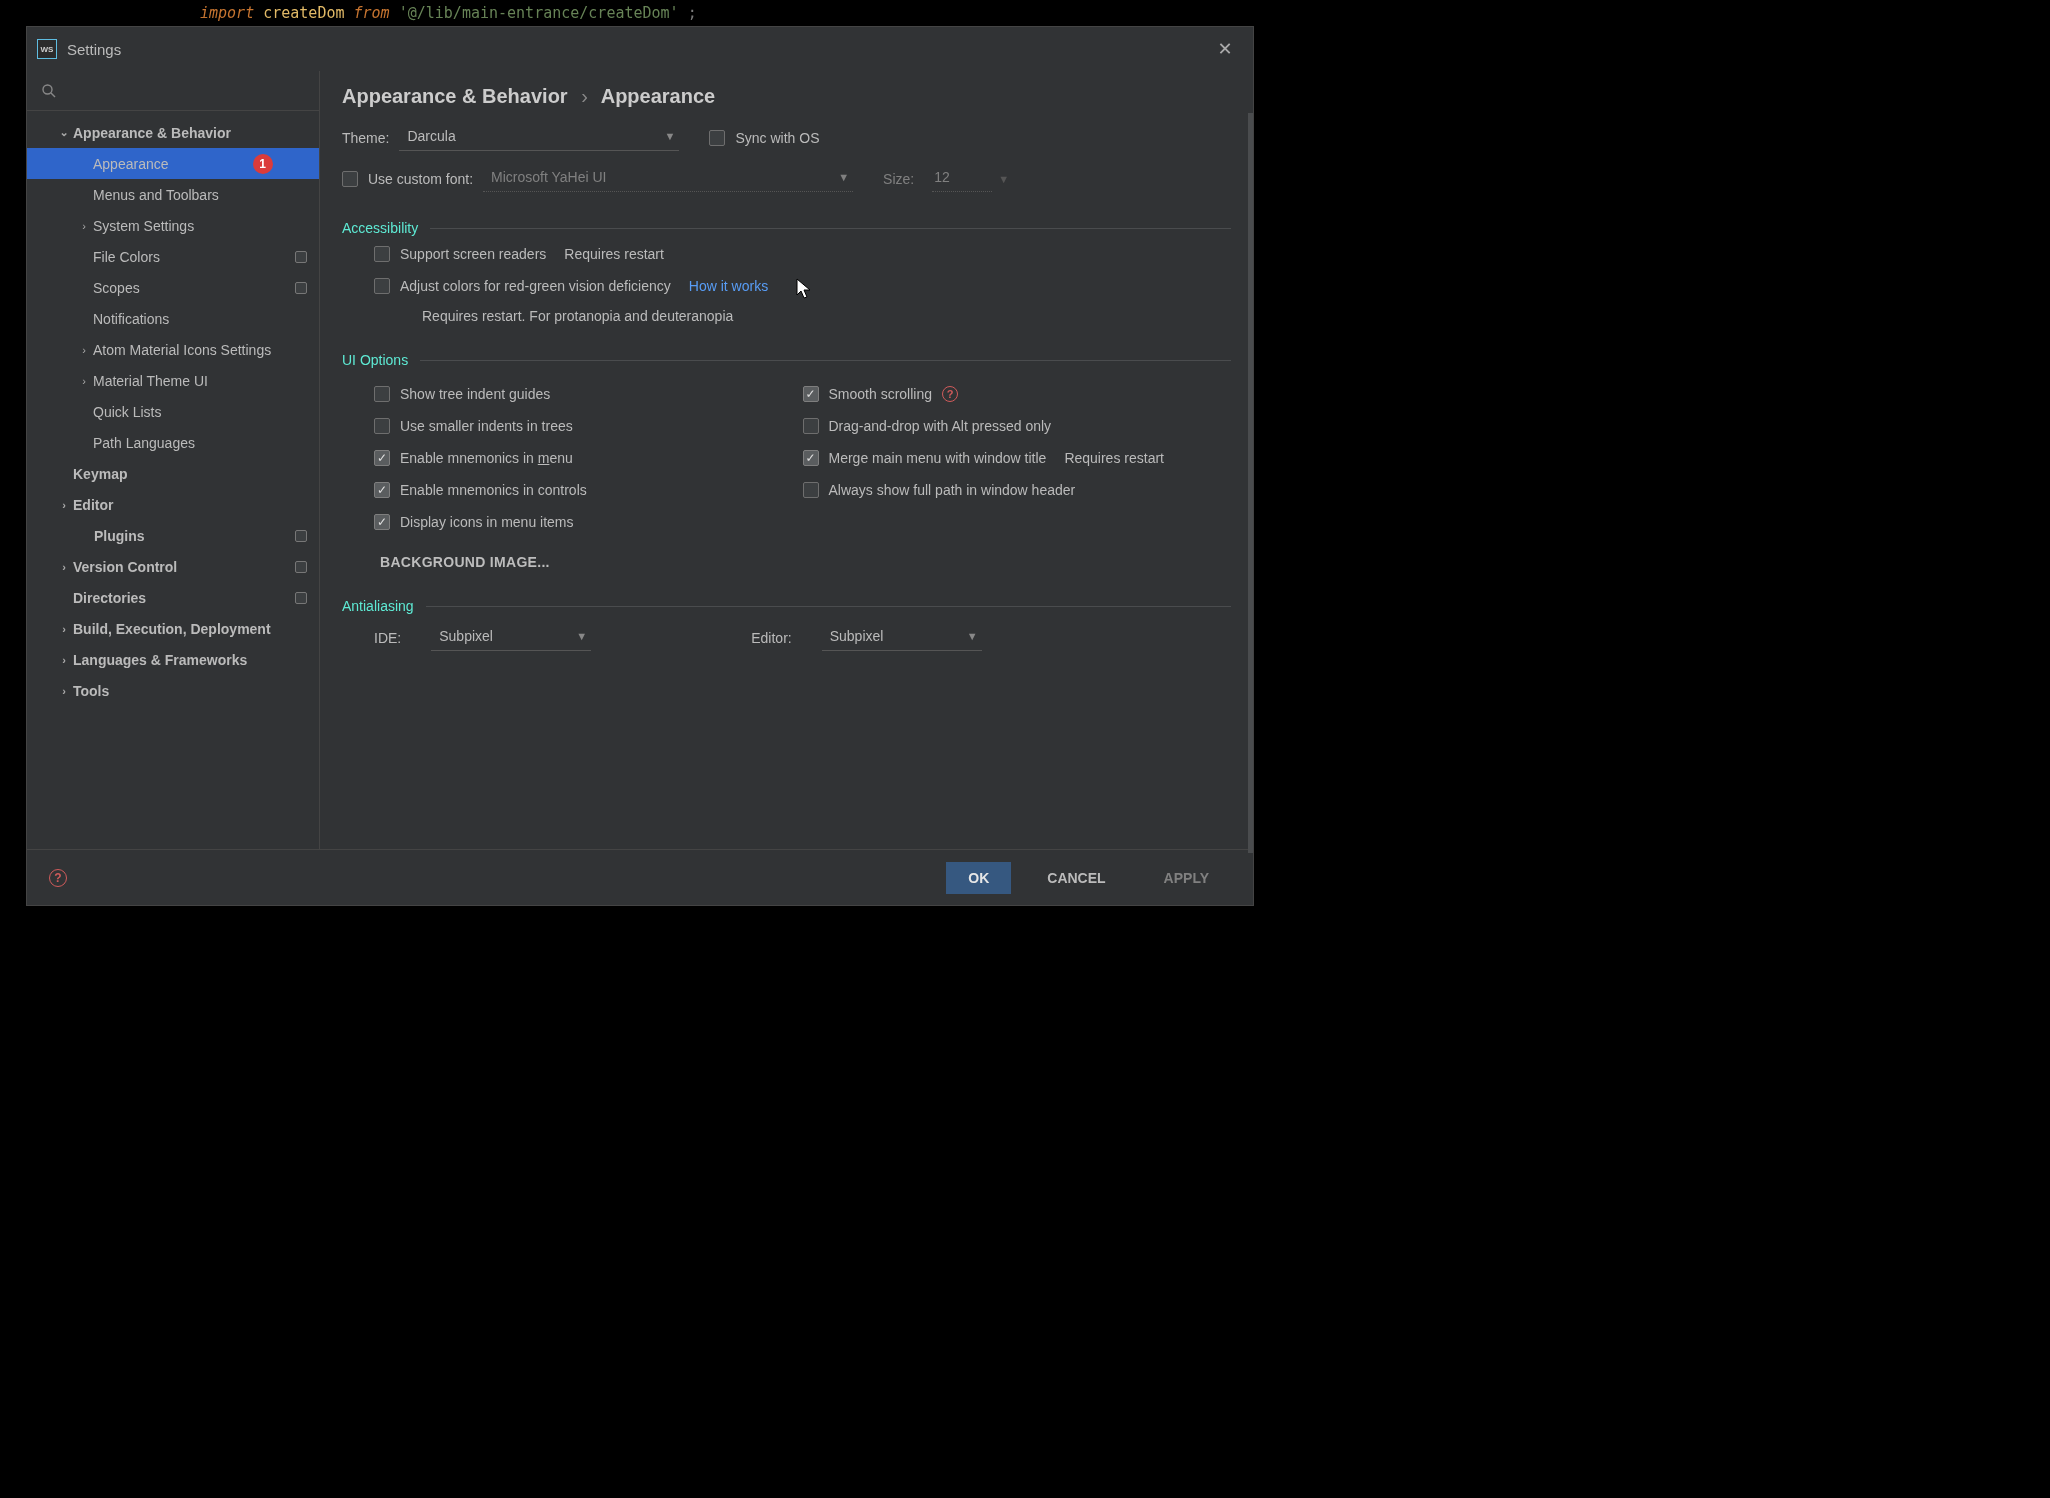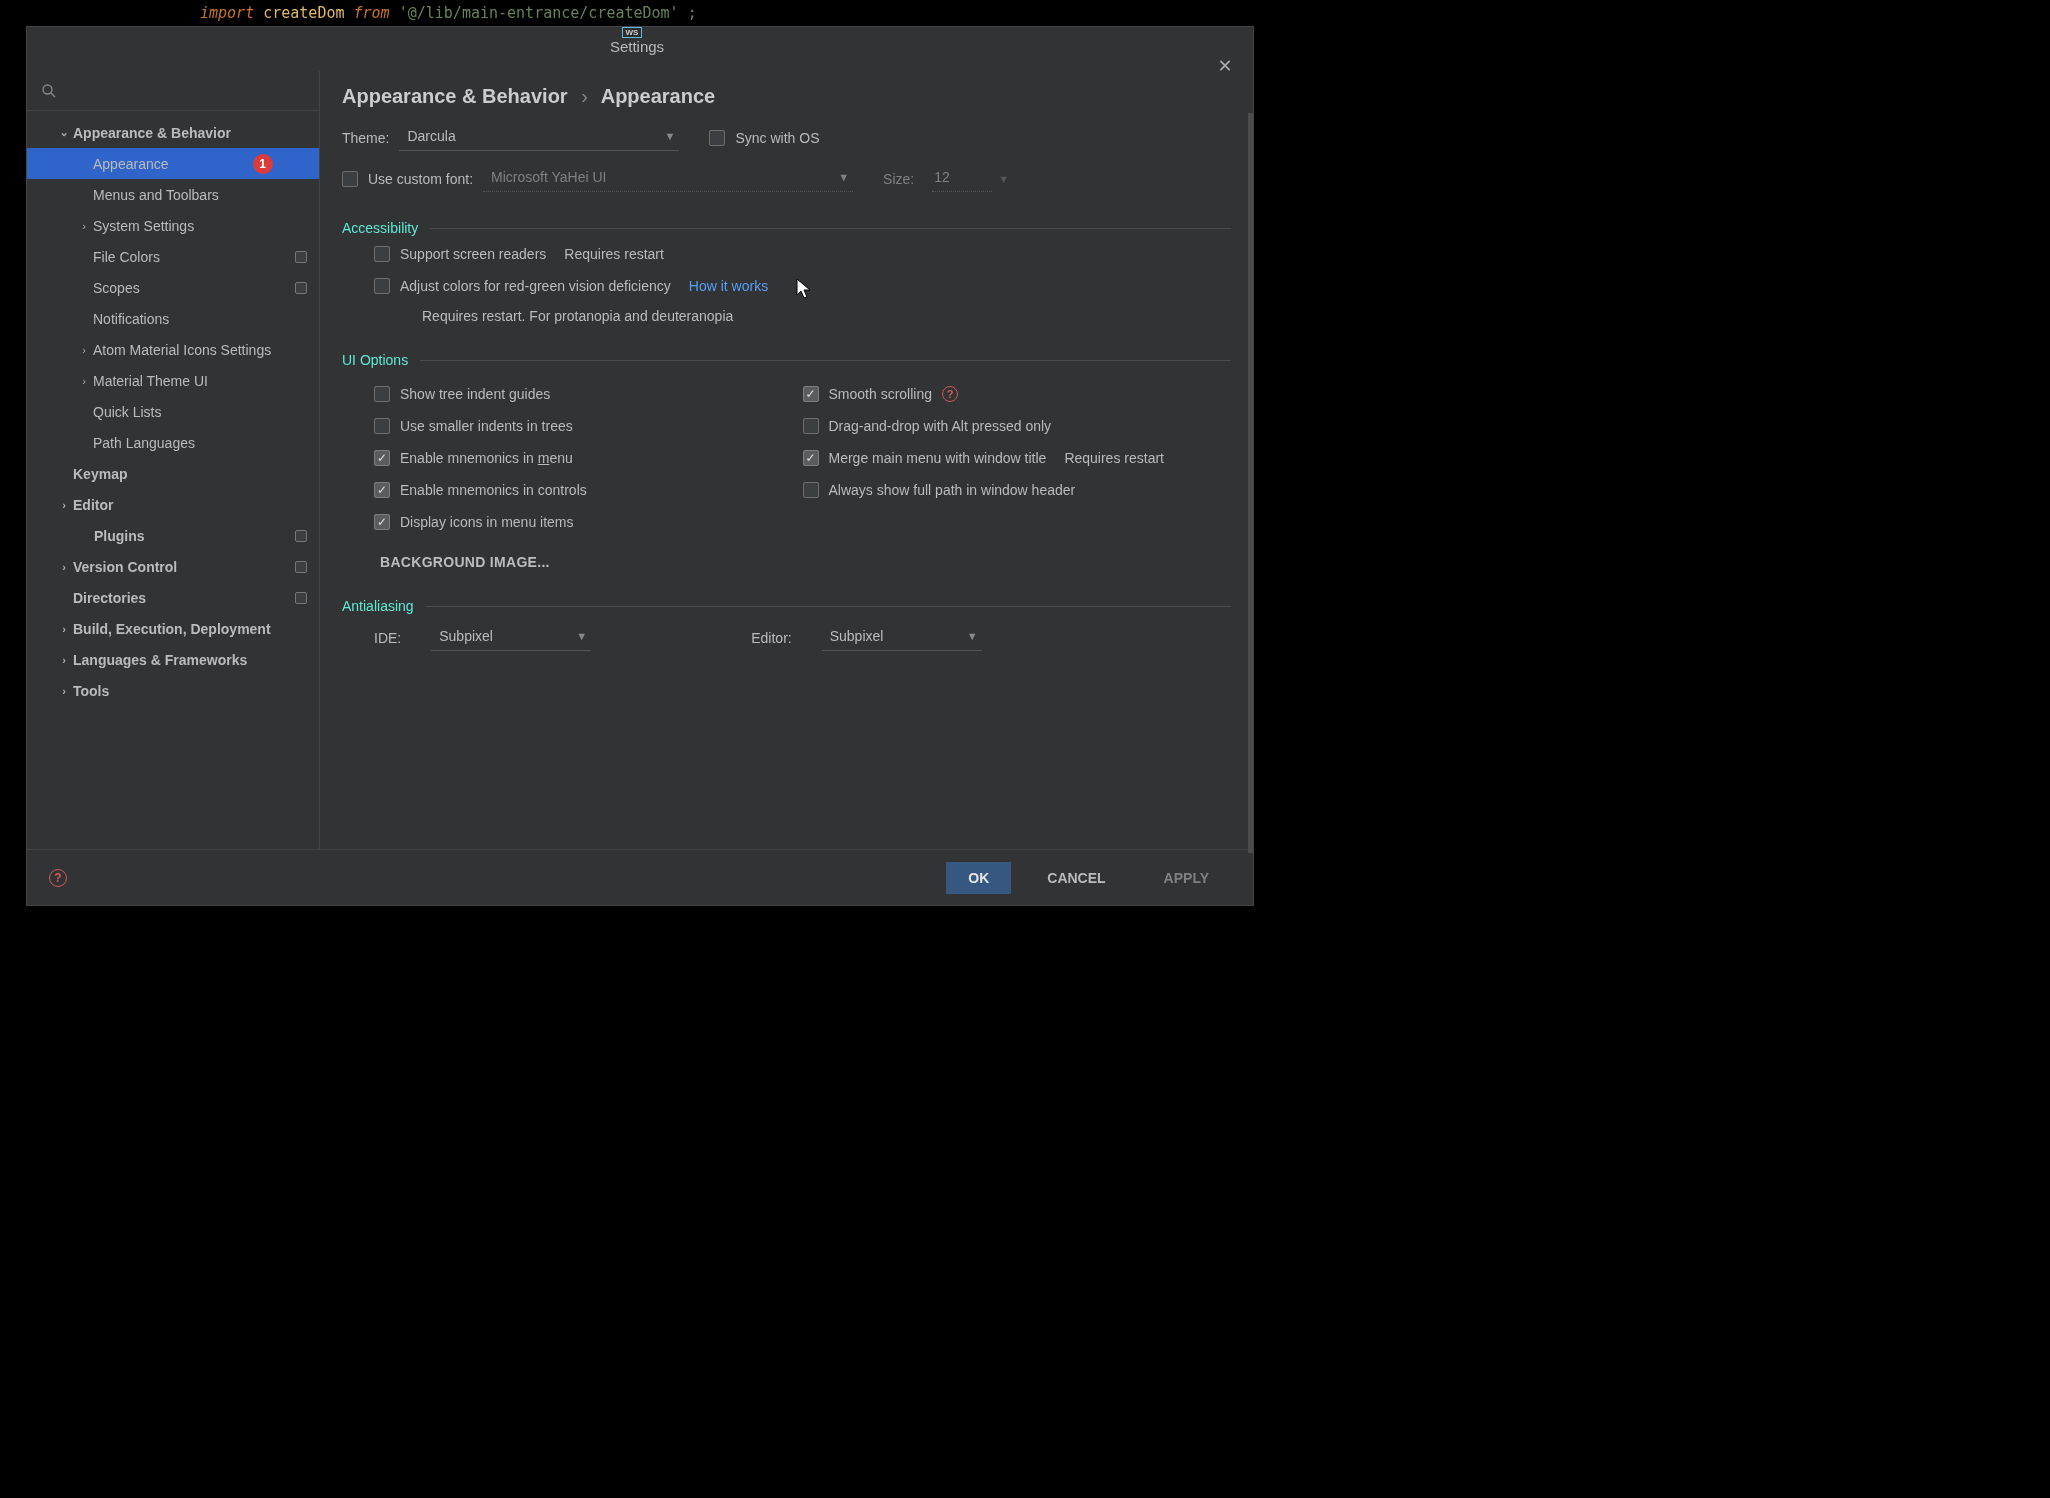--- a/index.html
+++ b/index.html
@@ -36,21 +36,20 @@
     box-shadow: 0 8px 24px rgba(0,0,0,0.6);
     display: flex;
     flex-direction: column;
   }
   .titlebar {
     height: 44px;
     display: flex;
     align-items: center;
     padding: 0 16px 0 10px;
     color: #bbb;
-    flex-direction: column;
   }
   .ws-logo {
     width: 20px; height: 20px;
     border: 1px solid #5fbde1;
     display: flex; align-items: center; justify-content: center;
     font-size: 8px; font-weight: bold; letter-spacing: 0;
     color: #ccc;
     margin-right: 10px;
     background: #2b2b2b;
   }

